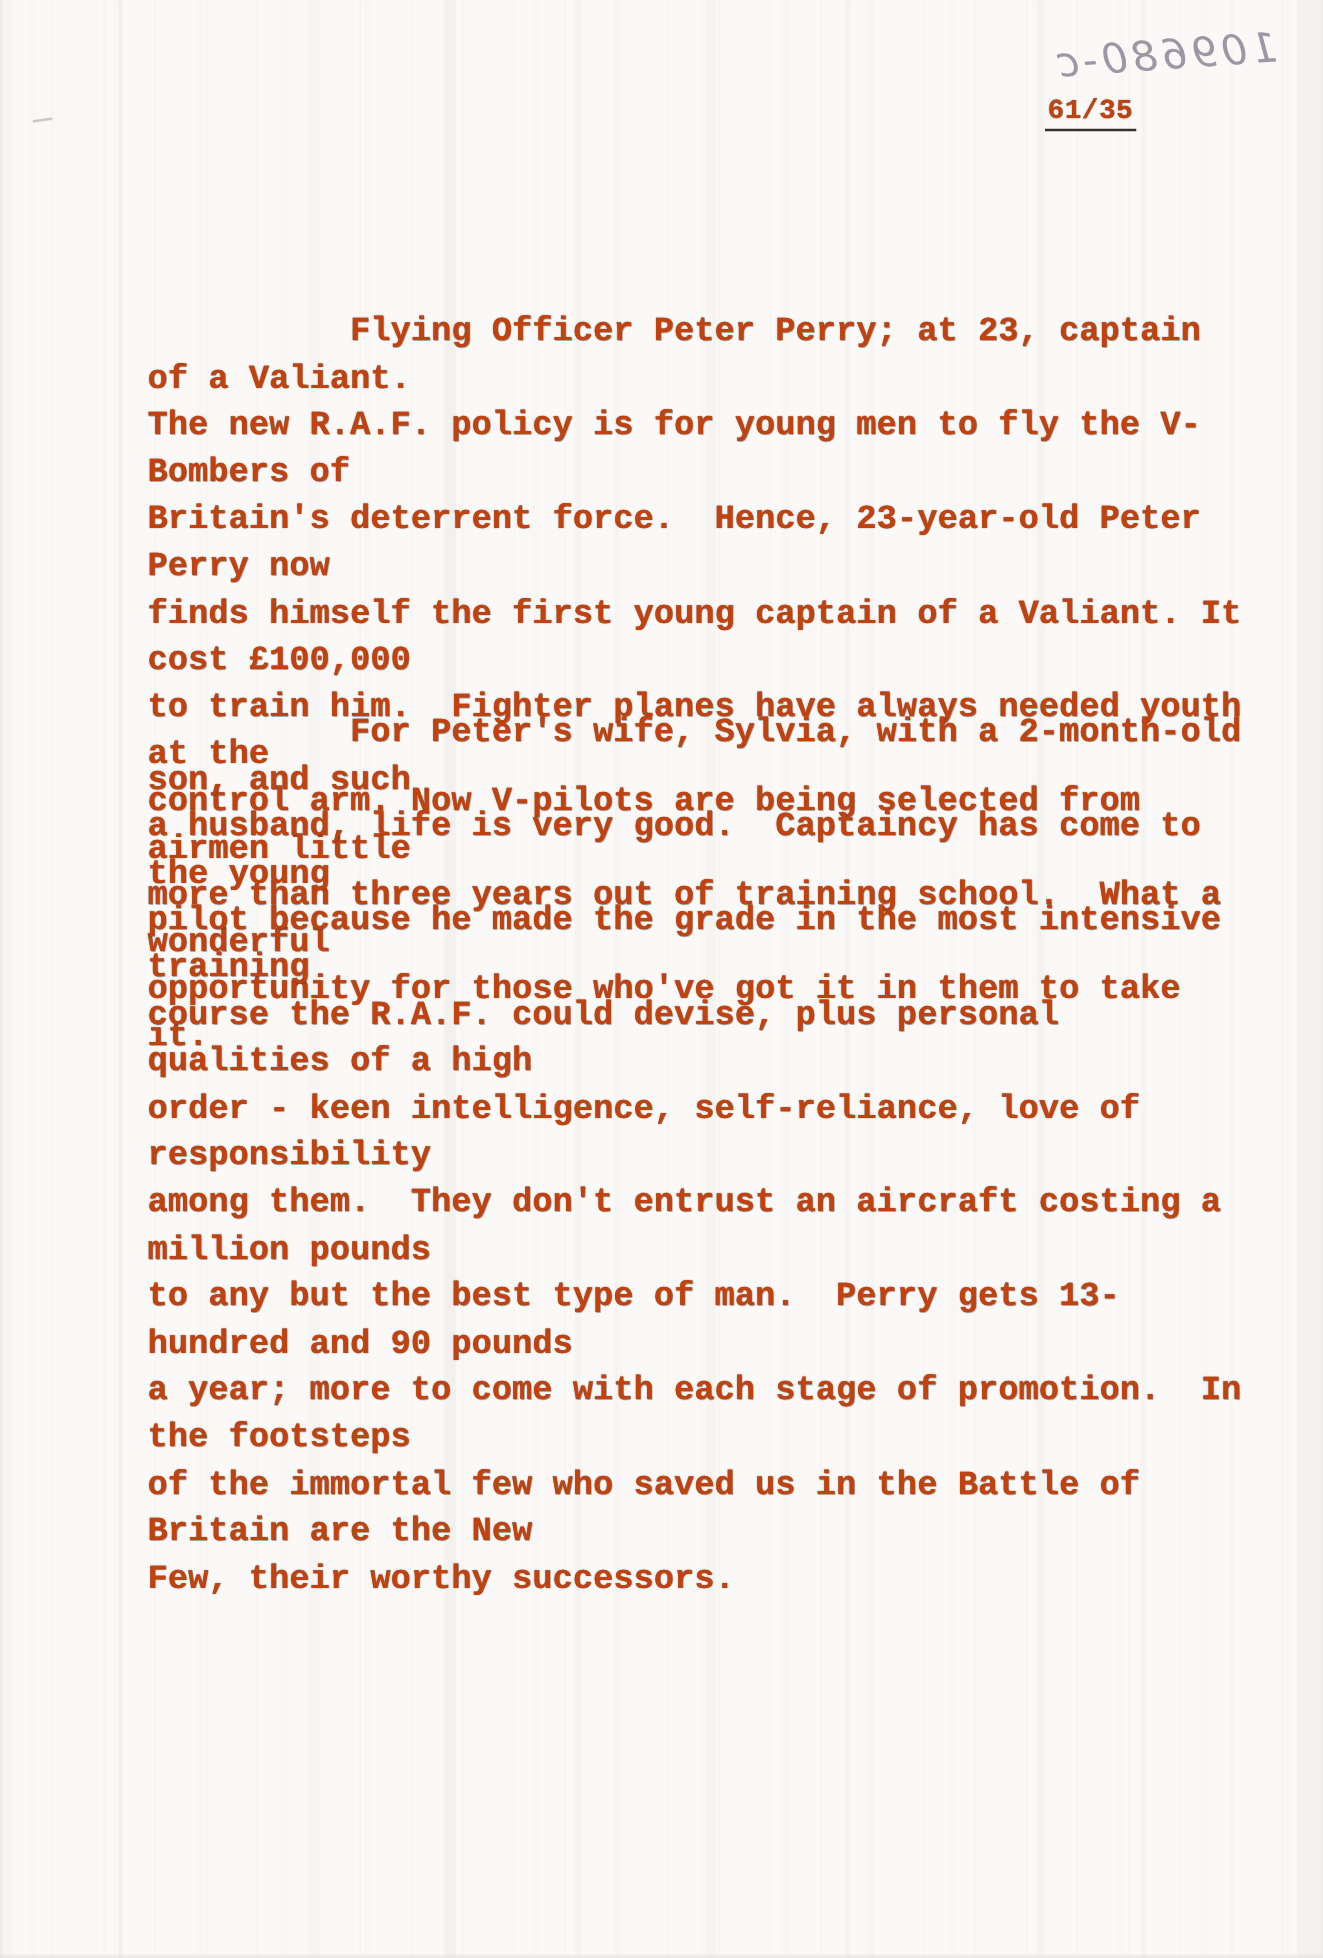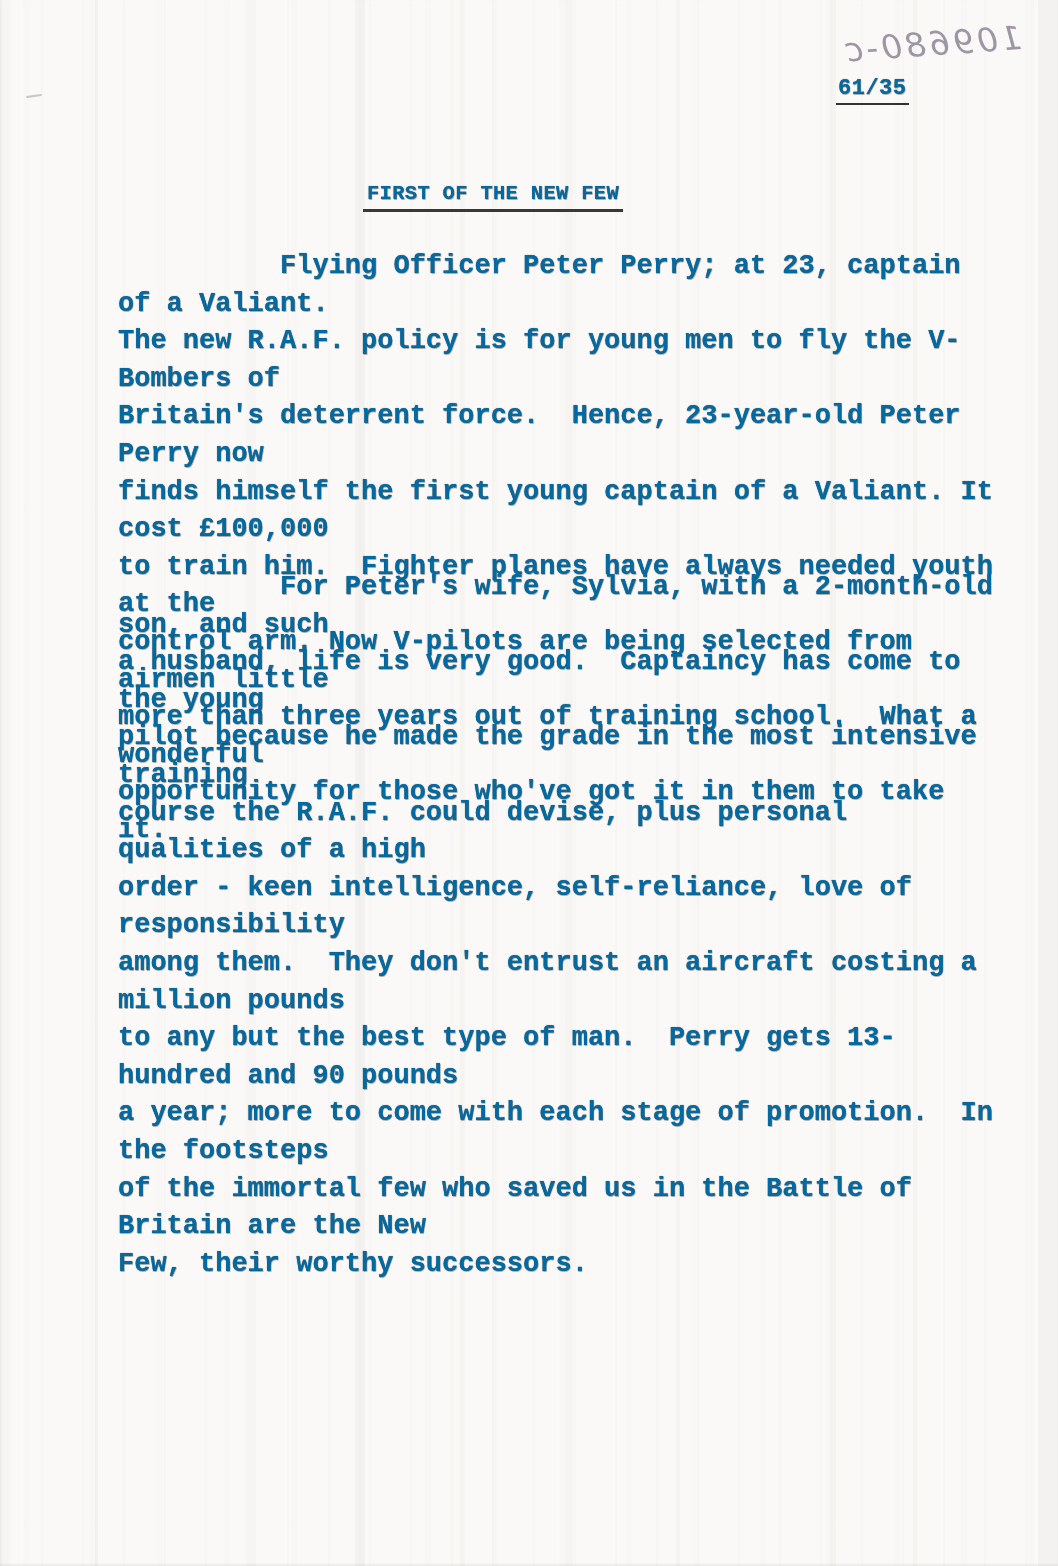--- a/index.html
+++ b/index.html
@@ -43,21 +43,21 @@
   .s3  { left: 355px;  width: 10px; background: rgba(150,148,142,0.055); }
   .s4  { left: 460px;  width: 5px;  background: rgba(150,148,142,0.05); }
   .s5  { left: 565px;  width: 8px;  background: rgba(150,148,142,0.05); }
   .s6  { left: 676px;  width: 4px;  background: rgba(150,148,142,0.055); }
   .s7  { left: 830px;  width: 6px;  background: rgba(150,148,142,0.05); }
   .s8  { left: 913px;  width: 4px;  background: rgba(150,148,142,0.05); }
   .s9  { left: 1038px; width: 20px; background: rgba(130,128,124,0.055); }
   .s10 { left: 0px;    width: 10px; background: rgba(150,148,142,0.035); }
 
   .typed {
-    color: #0369a1;
+    color: #c2410c;
     font-family: "Liberation Mono", "DejaVu Sans Mono", monospace;
     font-weight: 700;
     text-shadow: 0 0 1px rgba(64,60,56,0.75), 0.6px 0.6px 0.5px rgba(64,60,56,0.35);
   }
 
   .handwriting {
     position: absolute;
     top: 24px;
     left: 852px;
     width: 170px;
@@ -128,21 +128,20 @@
   <div class="streak s7"></div>
   <div class="streak s8"></div>
   <div class="streak s9"></div>
   <div class="streak s10"></div>
   <div class="speck"></div>
 
   <div class="handwriting">109680-c</div>
 
   <div class="ref-number typed">61/35</div>
 
-  <div class="doc-title typed">FIRST OF THE NEW FEW</div>
 
   <div class="paragraph p1 typed">          Flying Officer Peter Perry; at 23, captain of a Valiant.
 The new R.A.F. policy is for young men to fly the V-Bombers of
 Britain's deterrent force.  Hence, 23-year-old Peter Perry now
 finds himself the first young captain of a Valiant. It cost £100,000
 to train him.  Fighter planes have always needed youth at the
 control arm. Now V-pilots are being selected from airmen little
 more than three years out of training school.  What a wonderful
 opportunity for those who've got it in them to take it.</div>
 

